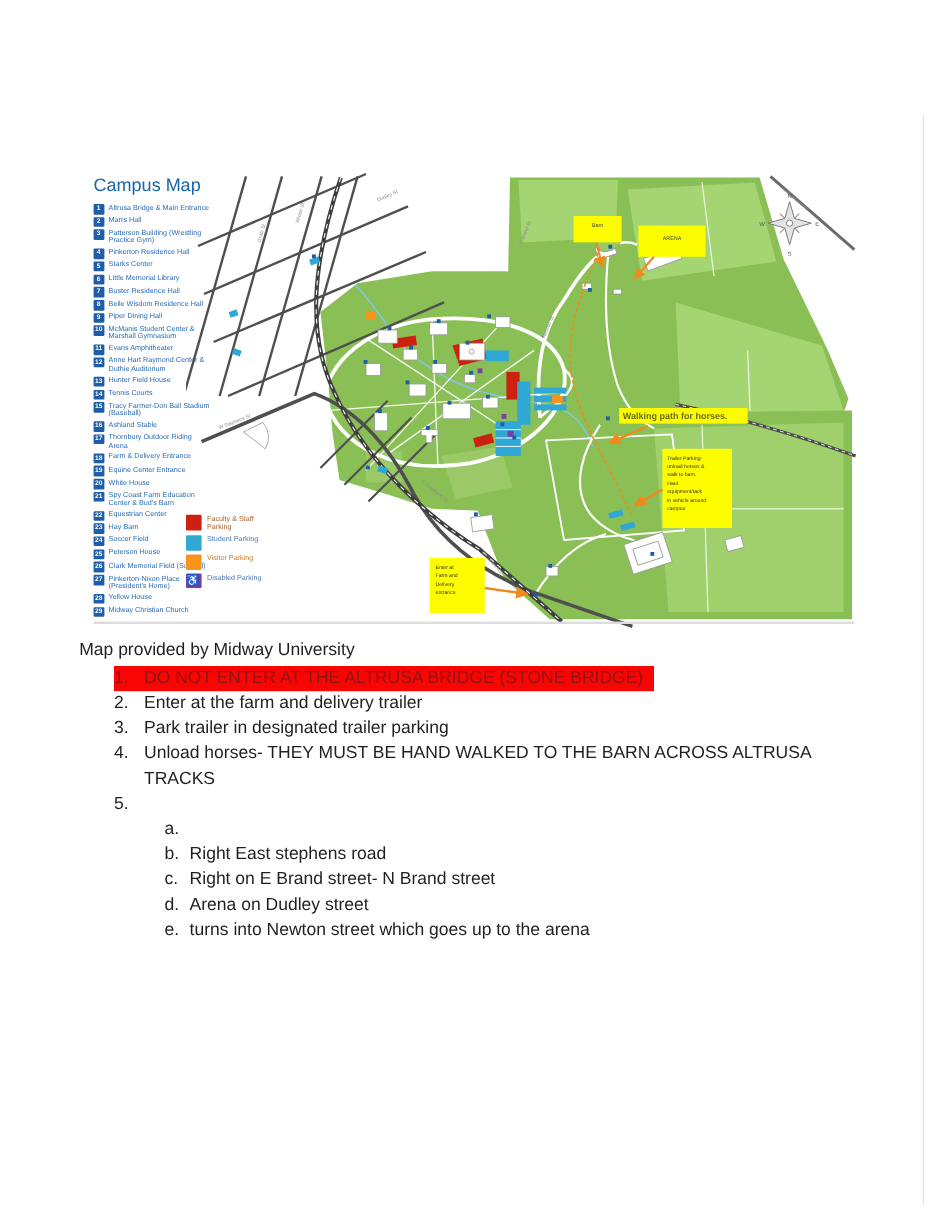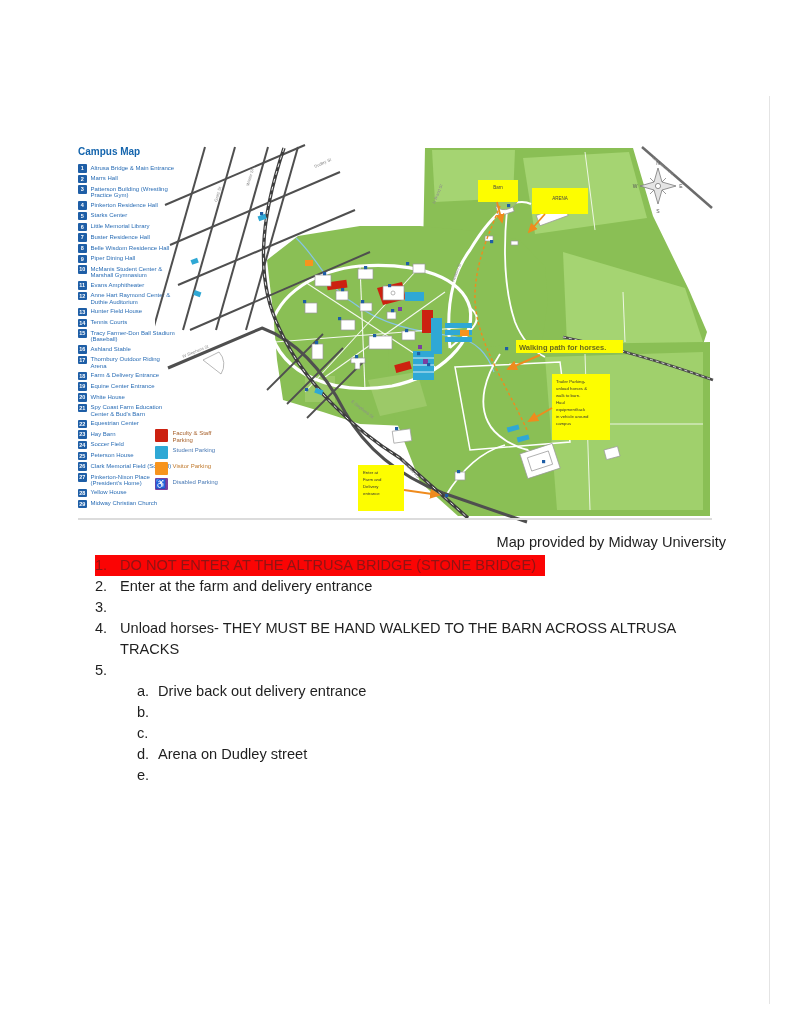--- a/index.html
+++ b/index.html
@@ -1,38 +1,38 @@
 <!DOCTYPE html>
 <html><head>
 <meta charset="utf-8">
 <style>
   html,body{margin:0;padding:0;background:#fff;}
   #page{position:relative;width:791px;height:1024px;background:#fff;overflow:hidden;
         font-family:"Liberation Sans",sans-serif;color:#222;}
   
   #map-legend{position:absolute;left:78px;top:146px;width:120px;}
-  #map-legend .lg-title{font-size:10px;font-weight:bold;color:#1565ad;margin-bottom:7px;}
+  #map-legend .lg-title{font-size:15px;font-weight:normal;color:#1565ad;margin-bottom:7px;}
   .lg-row{display:flex;gap:4px;margin-bottom:2.2px;align-items:flex-start;}
   .lg-num{flex:0 0 8.5px;width:8.5px;height:8.5px;background:#1e5ea6;color:#fff;
           font-size:5.5px;font-weight:bold;text-align:center;line-height:8.5px;border-radius:1px;}
   .lg-label{font-size:6px;line-height:6.6px;color:#2a6db5;width:86px;padding-top:0.5px;}
   
   #parking-legend{position:absolute;left:155px;top:429px;width:110px;}
   .pk-row{display:flex;gap:5px;margin-bottom:3.2px;align-items:flex-start;}
   .pk-sq{flex:0 0 12.5px;width:12.5px;height:12.5px;border-radius:1px;display:flex;
          align-items:center;justify-content:center;}
   .pk-ic{color:#fff;font-size:9px;line-height:12px;}
   .pk-label{font-size:6px;line-height:6.6px;width:60px;padding-top:1px;}
   
   #map-svg{position:absolute;left:155px;top:142px;}
   #map-bottom-line{position:absolute;left:78px;top:518px;width:634px;height:1.5px;background:#dcdcdc;}
   #page-edge-line{position:absolute;left:769px;top:96px;width:1px;height:908px;background:#e4e4e4;}
   
   #doc{position:absolute;left:66px;top:532px;width:660px;font-size:14.6px;line-height:21px;color:#1f1f1f;}
-  #doc .caption{text-align:right;margin-bottom:2px;}
+  #doc .caption{text-align:left;margin-bottom:2px;}
   .item{display:flex;margin-left:29px;}
   .item .n{width:25px;flex:0 0 25px;}
   .item.hl{background:#fb0404;color:#8f1414;width:fit-content;padding-right:9px;}
   .sub{display:flex;margin-left:71px;}
   .sub .n{width:21px;flex:0 0 21px;}
   #notes{margin-top:20px;margin-left:1px;width:652px;}
 </style>
 </head>
 <body>
 
@@ -415,52 +415,55 @@
     <div class="caption">Map provided by Midway University</div>
 
     <div>
 
     <div class="item hl">
           <span class="n">1.</span>
           <span class="t">DO NOT ENTER AT THE ALTRUSA BRIDGE (STONE BRIDGE)</span>
         </div>
         <div class="item">
           <span class="n">2.</span>
-          <span class="t">Enter at the farm and delivery entrance</span>
+          <span class="t">Enter at the farm and delivery trailer</span>
         </div>
         <div class="item">
           <span class="n">3.</span>
+          <span class="t">Park trailer in designated trailer parking</span>
         </div>
         <div class="item">
           <span class="n">4.</span>
           <span class="t">Unload horses- THEY MUST BE HAND WALKED TO THE BARN ACROSS ALTRUSA TRACKS</span>
         </div>
         <div class="item">
           <span class="n">5.</span>
         </div>
       </div>
 
     <div>
 
     <div class="sub">
           <span class="n">a.</span>
-          <span class="t">Drive back out delivery entrance</span>
         </div>
         <div class="sub">
           <span class="n">b.</span>
+          <span class="t">Right East stephens road</span>
         </div>
         <div class="sub">
           <span class="n">c.</span>
+          <span class="t">Right on E Brand street- N Brand street</span>
         </div>
         <div class="sub">
           <span class="n">d.</span>
           <span class="t">Arena on Dudley street</span>
         </div>
         <div class="sub">
           <span class="n">e.</span>
+          <span class="t">turns into Newton street which goes up to the arena</span>
         </div>
       </div>
 
     <div id="notes">
 
     <div class="note"></div>
         <div class="note"></div>
         <div class="note"></div>
       </div>
   </div>

